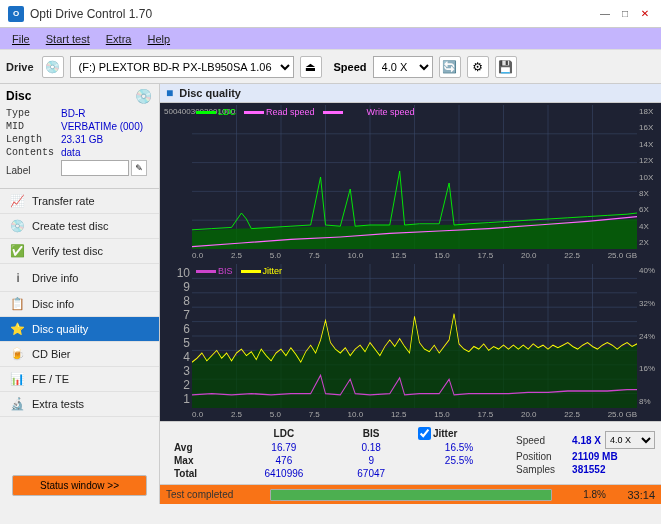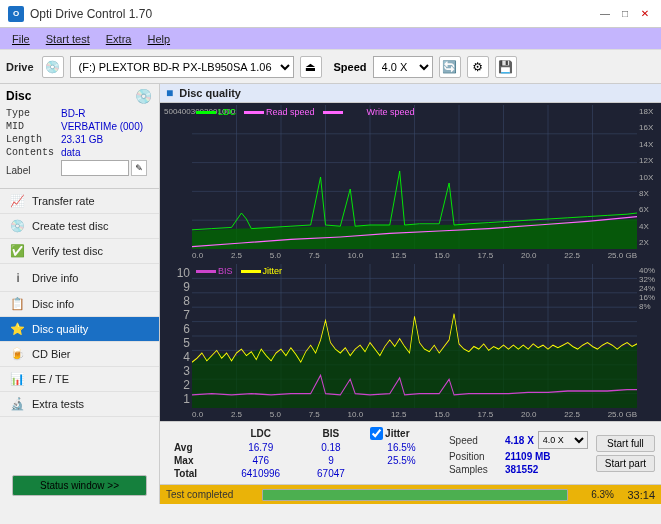--- a/index.html
+++ b/index.html
@@ -42,21 +42,21 @@
     .disc-label-key { width: 55px; color: #333; font-size: 10px; }
     .label-input { border: 1px solid #aaa; font-size: 10px; width: 68px; height: 16px; padding: 0 2px; }
     .label-edit-btn { width: 16px; height: 16px; border: 1px solid #bbb; background: #fff; display: flex; align-items: center; justify-content: center; cursor: pointer; font-size: 9px; margin-left: 2px; }
 
     .sidebar-nav { display: flex; flex-direction: column; }
     .nav-item { display: flex; align-items: center; padding: 5px 10px; font-size: 11px; color: #222; cursor: pointer; border-bottom: 1px solid #e0e0e0; gap: 6px; }
     .nav-item.active { background: #1a6fc4; color: #fff; }
     .nav-item-icon { font-size: 12px; width: 16px; text-align: center; }
 
     
-    .status-btn { margin: 4px 8px; padding: 4px 8px; font-size: 10px; border: 1px solid #bbb; background: #15803d; cursor: pointer; border-radius: 2px; text-align: center; }
+    .status-btn { margin: 4px 8px; padding: 4px 8px; font-size: 10px; border: 1px solid #bbb; background: #f97316; cursor: pointer; border-radius: 2px; text-align: center; }
 
     
     .content { flex: 1; display: flex; flex-direction: column; background: #2a2a2a; overflow: hidden; }
     .chart-header { background: #e0e8f8; display: flex; align-items: center; padding: 2px 6px; gap: 6px; border-bottom: 1px solid #ccc; }
     .chart-title { font-weight: bold; font-size: 11px; color: #222; }
     .legend-item { display: flex; align-items: center; gap: 2px; font-size: 10px; color: #222; }
     .legend-color { width: 20px; height: 3px; }
 
     .charts-wrapper { flex: 1; display: flex; flex-direction: column; background: #1e2233; padding: 2px; gap: 2px; }
 
@@ -68,21 +68,21 @@
     .stats-table td { color: #0000cc; text-align: center; padding: 1px 8px; }
     .stats-table .row-label { color: #222; font-weight: bold; text-align: left; }
     .speed-info { display: flex; flex-direction: column; gap: 2px; font-size: 10px; }
     .speed-info-row { display: flex; gap: 4px; align-items: center; }
     .speed-key { color: #333; width: 52px; }
     .speed-val { color: #0000cc; font-weight: bold; }
     .action-btns { display: flex; flex-direction: column; gap: 3px; }
     .action-btn { font-size: 10px; padding: 2px 8px; border: 1px solid #bbb; background: #e8e8e8; cursor: pointer; white-space: nowrap; border-radius: 2px; }
 
     
-    .progress-bar-area { display: flex; align-items: center; gap: 6px; padding: 3px 6px; background: #eab308; border-top: 1px solid #ccc; height: 20px; }
+    .progress-bar-area { display: flex; align-items: center; gap: 14px; padding: 3px 6px; background: #f97316; border-top: 1px solid #ccc; height: 20px; }
     .status-text { font-size: 10px; color: #333; width: 90px; }
     .progress-bar-bg { flex: 1; height: 12px; background: #c8c8c8; border: 1px solid #aaa; border-radius: 1px; overflow: hidden; }
     .progress-bar-fill { height: 100%; background: #4caf50; }
     .progress-pct { font-size: 10px; color: #222; width: 40px; text-align: right; }
     .time-label { font-size: 11px; color: #222; width: 35px; text-align: right; }
 
     .chart-grid { stroke: #3a4a6a; stroke-width: 0.5; }
     .chart-line-ldc { stroke: #00ff00; stroke-width: 0.8; fill: none; }
   </style>
 </head>
@@ -332,21 +332,21 @@
             <line x1="405" y1="0" x2="405" y2="110" class="chart-grid"></line>
 
             <polygon points="0,75 10,72 20,70 30,68 40,72 50,69 60,67 70,65 80,70 90,68 100,65 110,70 120,65 130,60 135,45 140,63 150,66 160,68 170,65 180,62 190,67 200,63 210,60 220,65 225,42 230,63 240,65 250,67 260,62 265,40 270,64 280,66 290,63 300,65 310,63 320,65 330,62 340,64 350,63 360,65 370,63 380,62 390,64 400,63 410,65 420,63 430,64 440,63 450,62 450,110 0,110" fill="#004400" opacity="0.7"></polygon>
 
             <polyline points="0,75 5,72 10,68 15,74 20,70 25,66 30,72 35,68 40,74 45,68 50,65 55,70 60,67 65,73 70,65 75,70 80,74 85,68 90,65 95,70 100,64 105,69 110,75 115,67 120,62 125,68 130,58 135,43 140,60 145,65 150,68 155,64 160,70 165,65 170,62 175,67 180,60 185,65 190,70 195,63 200,58 205,63 210,57 215,63 220,68 225,40 230,60 235,65 240,67 245,62 250,68 255,63 260,58 265,38 270,61 275,65 280,67 285,63 290,65 295,61 300,66 305,63 310,65 315,62 320,65 325,62 330,65 335,62 340,65 345,61 350,64 355,62 360,65 365,62 370,64 375,62 380,60 385,63 390,65 395,62 400,60 405,63 410,65 415,62 420,60 425,62 430,65 435,62 440,60 445,63 450,61" stroke="#ffff00" stroke-width="0.8" fill="none"></polyline>
 
             <polyline points="0,100 20,99 40,100 60,99 80,100 100,99 120,99 130,85 135,99 150,100 160,88 165,99 180,100 200,99 210,87 215,100 230,99 250,99 260,88 265,100 280,99 300,99 320,99 340,98 360,98 380,97 400,97 420,97 440,96 450,96" stroke="#cc44cc" stroke-width="1" fill="none"></polyline>
           </svg>
         </div>
 
-        <div style="width:22px; display:flex; flex-direction:column; justify-content:flex-start; padding:2px 2px; color:#aaa; font-size:8px;">
+        <div style="width:22px; display:flex; flex-direction:column; justify-content:space-between; padding:2px 2px; color:#aaa; font-size:8px;">
           <span>40%</span>
             <span>32%</span>
             <span>24%</span>
             <span>16%</span>
             <span>8%</span>
         </div>
       </div>
 
       <div style="display:flex; padding-left:30px; padding-right:22px; color:#aaa; font-size:8px; background:#1e2233; justify-content:space-between;">
         <span>0.0</span>
@@ -409,29 +409,25 @@
           <div class="speed-info-row">
             <span class="speed-key">Position</span>
             <span class="speed-val">21109 MB</span>
           </div>
           <div class="speed-info-row">
             <span class="speed-key">Samples</span>
             <span class="speed-val">381552</span>
           </div>
         </div>
 
-        <div class="action-btns">
-          <button class="action-btn">Start full</button>
-          <button class="action-btn">Start part</button>
-        </div>
       </div>
     </div>
 
     <div class="progress-bar-area">
       <span class="status-text">Test completed</span>
       <div class="progress-bar-bg">
         <div class="progress-bar-fill" style="width:100%;"></div>
       </div>
-      <span class="progress-pct">6.3%</span>
+      <span class="progress-pct">1.8%</span>
       <span class="time-label">33:14</span>
     </div>
   </div>
 </div>
 
 </body></html>

